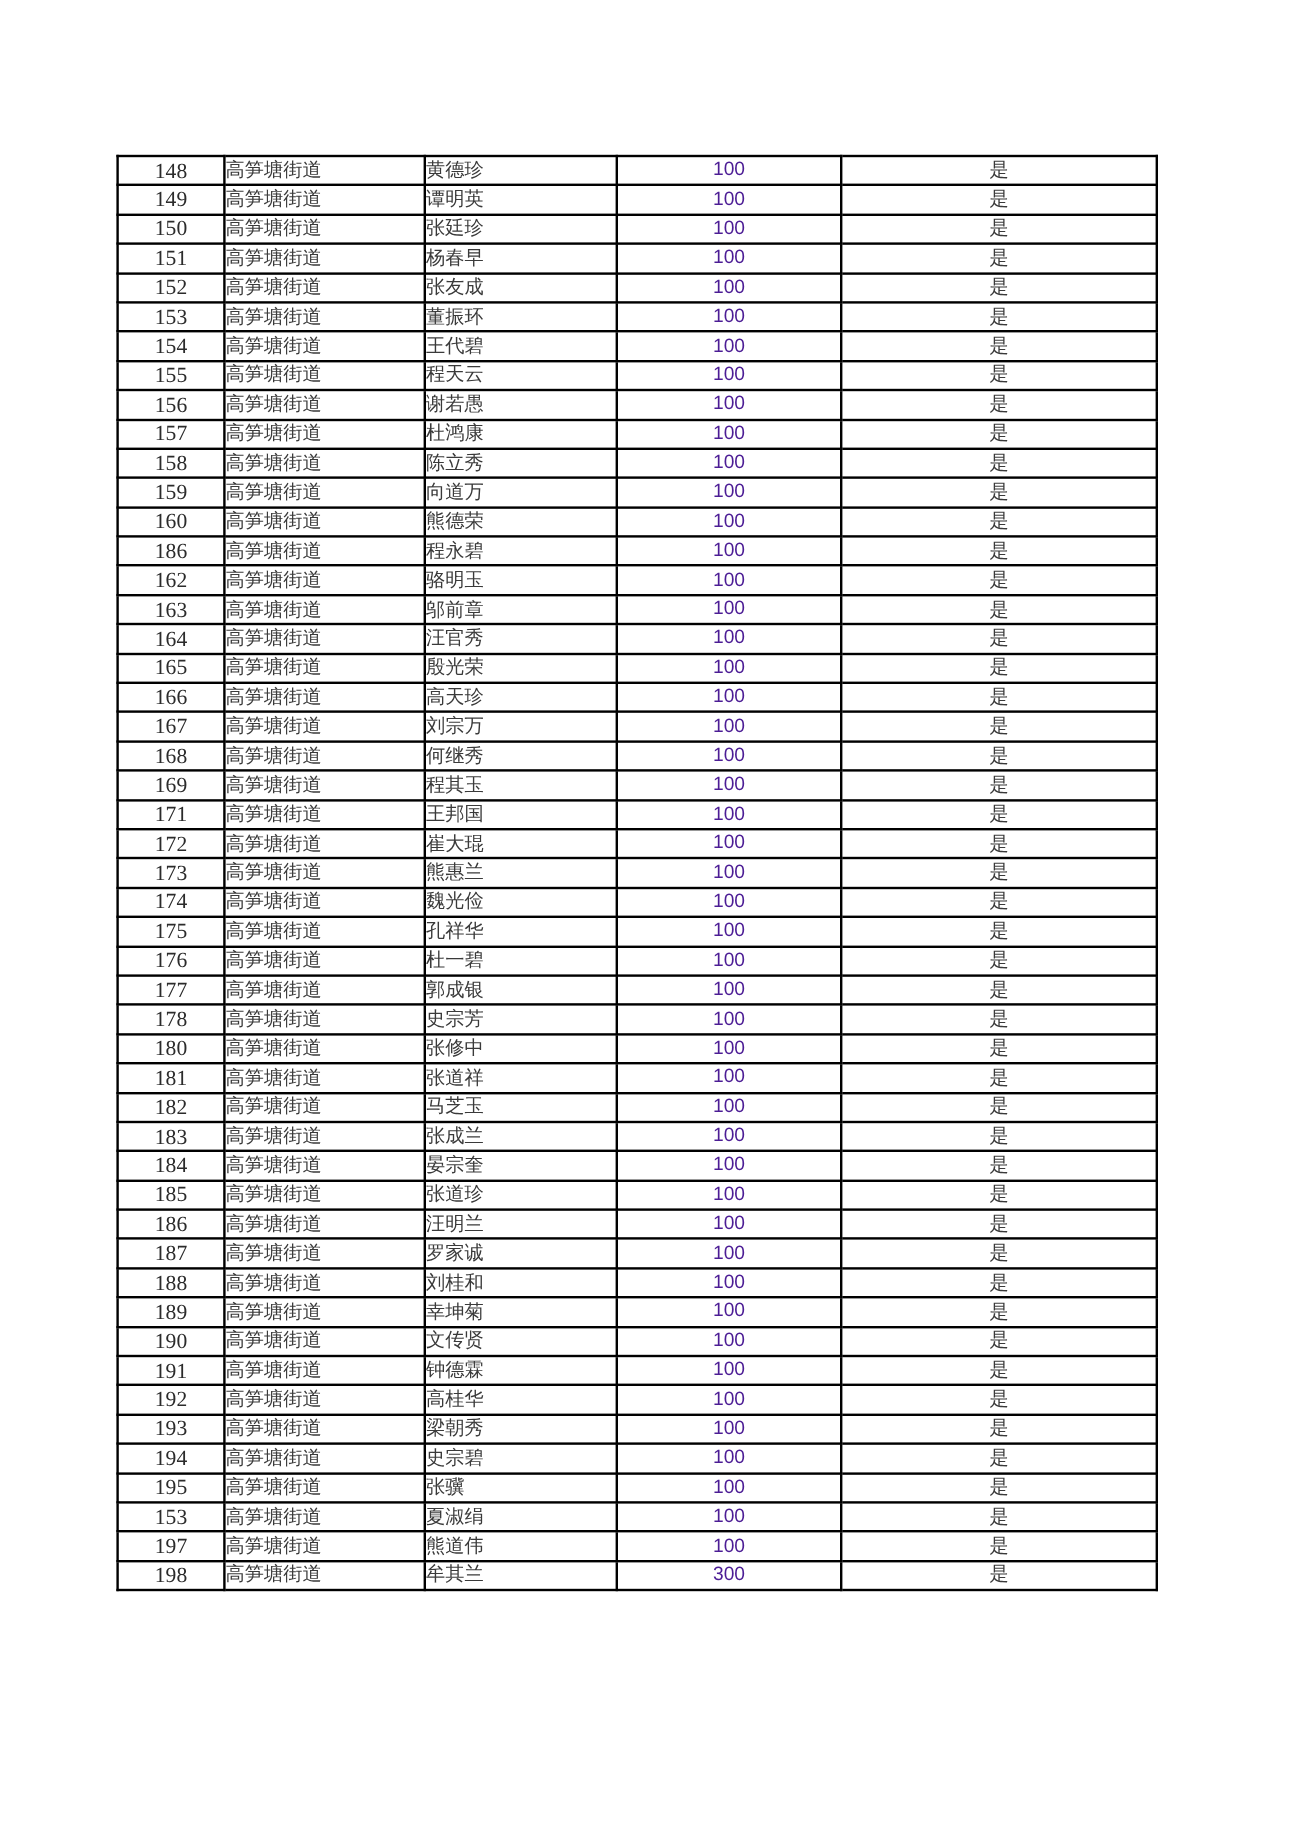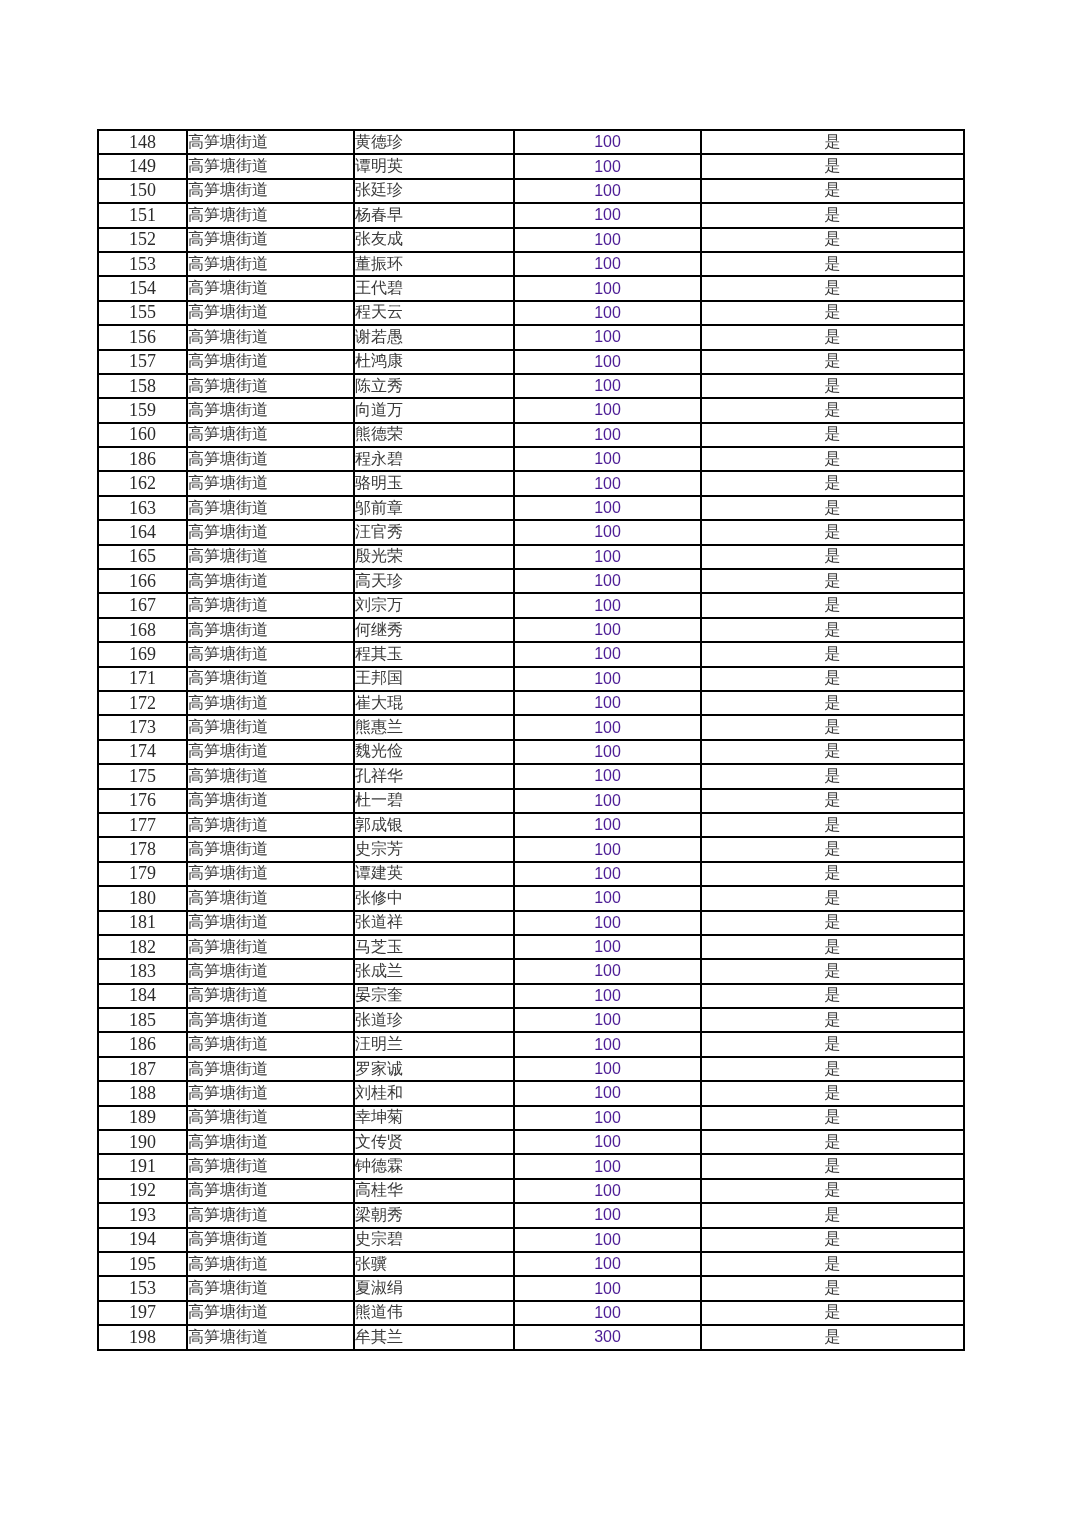--- a/index.html
+++ b/index.html
@@ -281,27 +281,20 @@
       <td class="c-flag">是</td>
     </tr>
         <tr>
       <td class="c-no">178</td>
       <td class="c-street">高笋塘街道</td>
       <td class="c-name">史宗芳</td>
       <td class="c-amount">100</td>
       <td class="c-flag">是</td>
     </tr>
         <tr>
-      <td class="c-no">179</td>
-      <td class="c-street">高笋塘街道</td>
-      <td class="c-name">谭建英</td>
-      <td class="c-amount">100</td>
-      <td class="c-flag">是</td>
-    </tr>
-        <tr>
       <td class="c-no">180</td>
       <td class="c-street">高笋塘街道</td>
       <td class="c-name">张修中</td>
       <td class="c-amount">100</td>
       <td class="c-flag">是</td>
     </tr>
         <tr>
       <td class="c-no">181</td>
       <td class="c-street">高笋塘街道</td>
       <td class="c-name">张道祥</td>

